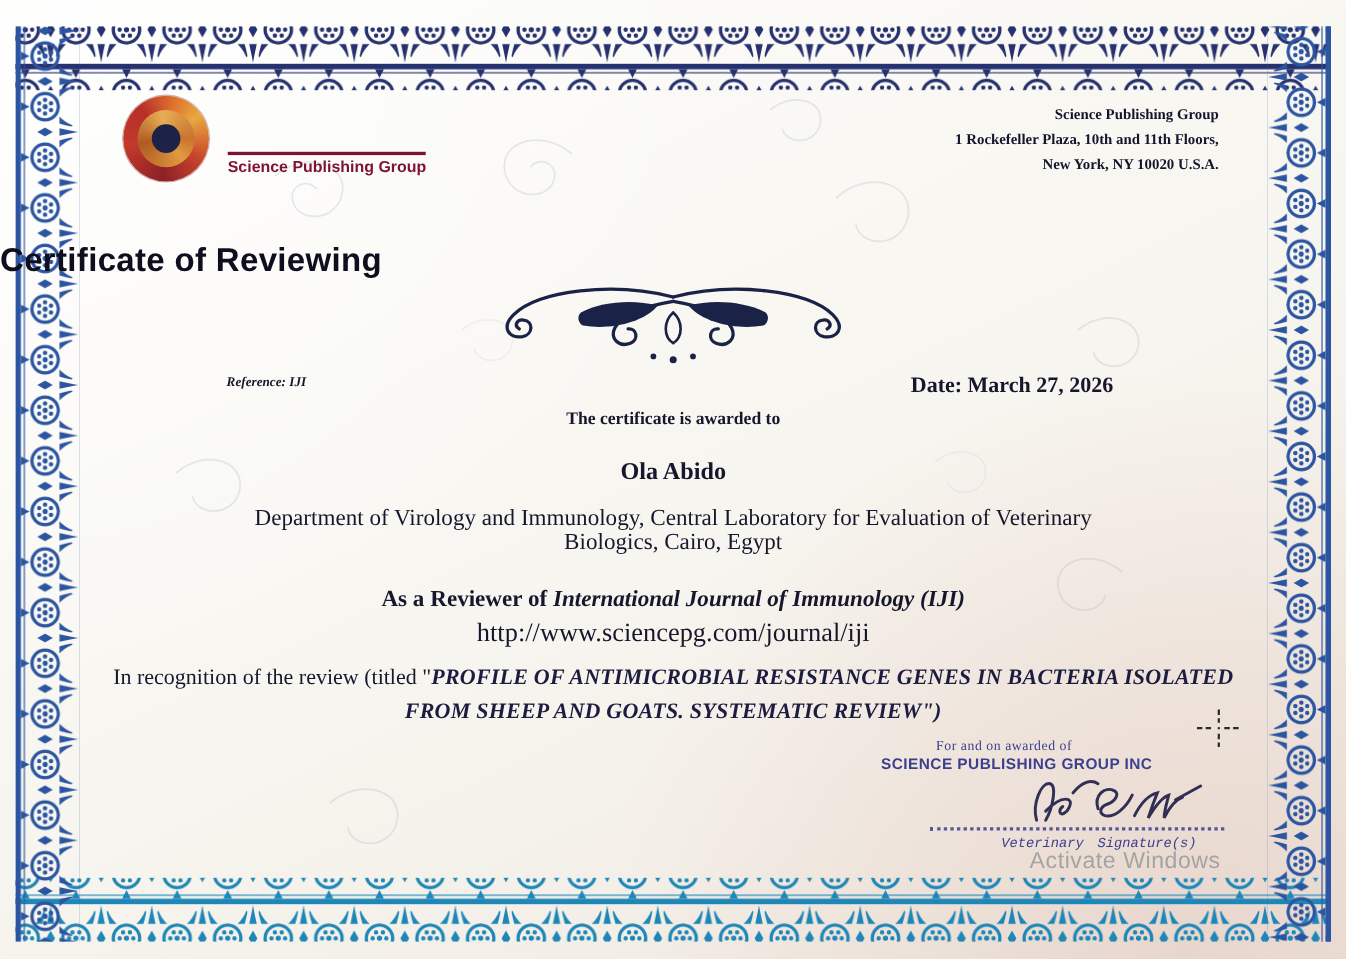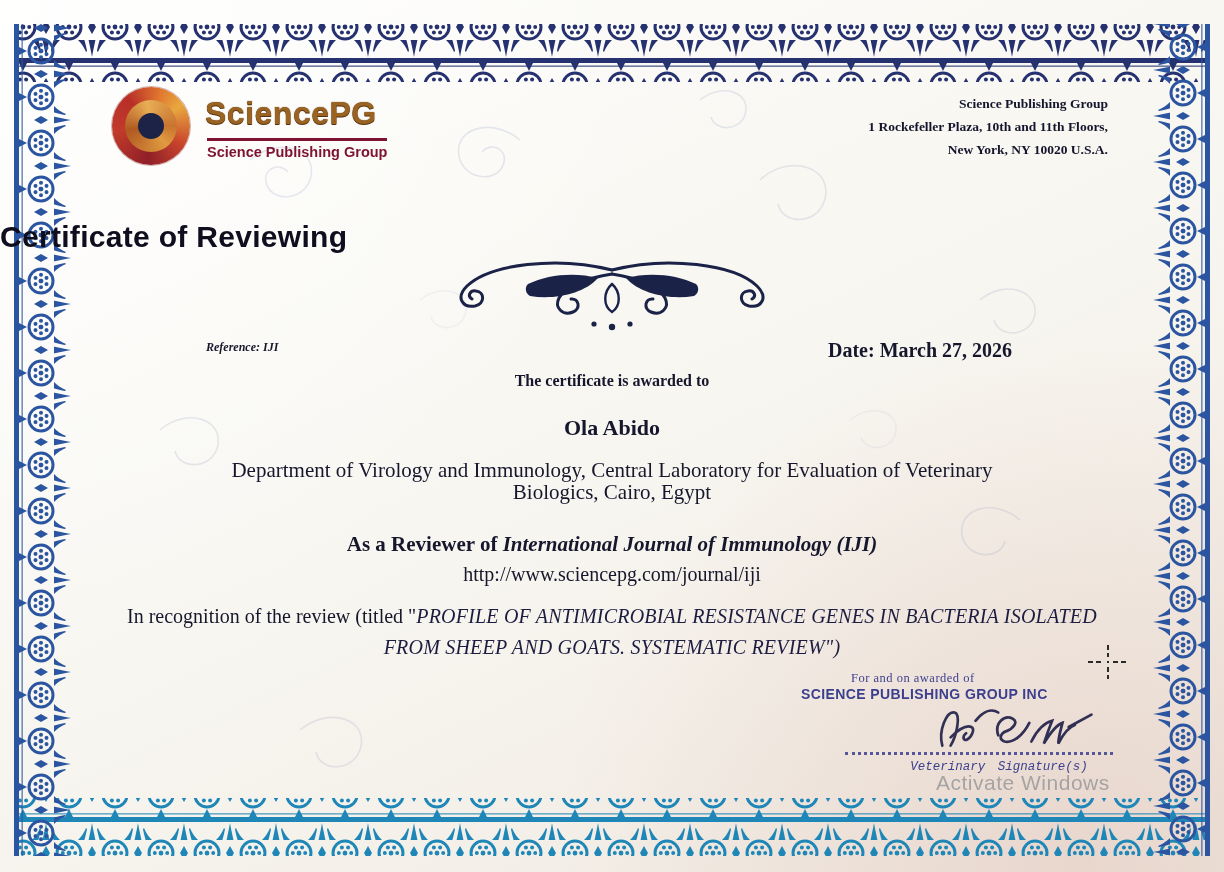--- a/index.html
+++ b/index.html
@@ -41,24 +41,24 @@
   .refline{position:absolute;left:206px;top:340px;font-size:12px;font-weight:bold;font-style:italic;}
   .dateline{position:absolute;left:828px;top:339px;font-size:20px;font-weight:bold;}
 
   
   .awarded{position:absolute;top:372px;left:0;right:0;text-align:center;font-size:16px;font-weight:bold;}
   .recipient{position:absolute;top:415px;left:0;right:0;text-align:center;font-size:22px;font-weight:bold;}
   .affiliation{position:absolute;top:459px;left:50%;transform:translateX(-50%);width:850px;
     text-align:center;font-size:21px;line-height:22px;}
   .reviewer{position:absolute;top:532px;left:0;right:0;text-align:center;font-size:21px;font-weight:bold;}
   .reviewer .journal{font-style:italic;}
-  .url{position:absolute;top:563px;left:0;right:0;text-align:center;font-size:20px;}
+  .url{position:absolute;top:563px;left:0;right:0;text-align:center;font-size:24px;}
   .recognition{position:absolute;top:601px;left:50%;transform:translateX(-50%);width:1020px;
     text-align:center;font-size:20px;line-height:31px;}
-  .recognition .rtitle{font-style:italic;font-weight:400;color:#1c1c40;letter-spacing:.2px;}
+  .recognition .rtitle{font-style:italic;font-weight:700;color:#1c1c40;letter-spacing:.2px;}
 
   
   .behalf{position:absolute;left:851px;top:671px;font-size:12.5px;color:var(--stamp,#3c3f8e);letter-spacing:.5px;}
   .company{position:absolute;left:801px;top:686px;font-family:"Liberation Sans",sans-serif;
     font-weight:bold;font-size:14px;letter-spacing:.4px;color:var(--stamp,#3c3f8e);}
   .sig-svg{position:absolute;left:930px;top:698px;}
   .dotline{position:absolute;left:845px;top:752px;width:268px;border-bottom:3px dotted var(--stamp,#3c3f8e);opacity:.85;}
   .authorized{position:absolute;left:884px;top:760px;width:230px;text-align:center;
     font-family:"Liberation Mono",monospace;font-style:italic;font-size:12.5px;
     word-spacing:5px;color:var(--stamp,#3c3f8e);}
@@ -127,21 +127,20 @@
     </g>
     <g transform="translate(1210,24) rotate(90)">
       <rect x="0" y="0" width="832" height="58" fill="url(#ornMid)"></rect>
     </g>
   </svg>
 
   <div class="logo-mark">
     <div class="logo-mid"></div>
     <div class="logo-core"></div>
   </div>
-  <div class="brand">SciencePG</div>
   <div class="brand-rule"></div>
   <div class="brand-sub">Science Publishing Group</div>
 
   <div class="address">
     <div>Science Publishing Group</div>
     <div>1 Rockefeller Plaza, 10th and 11th Floors,</div>
     <div>New York, NY 10020 U.S.A.</div>
   </div>
 
   <div class="title">Certificate of Reviewing</div>

